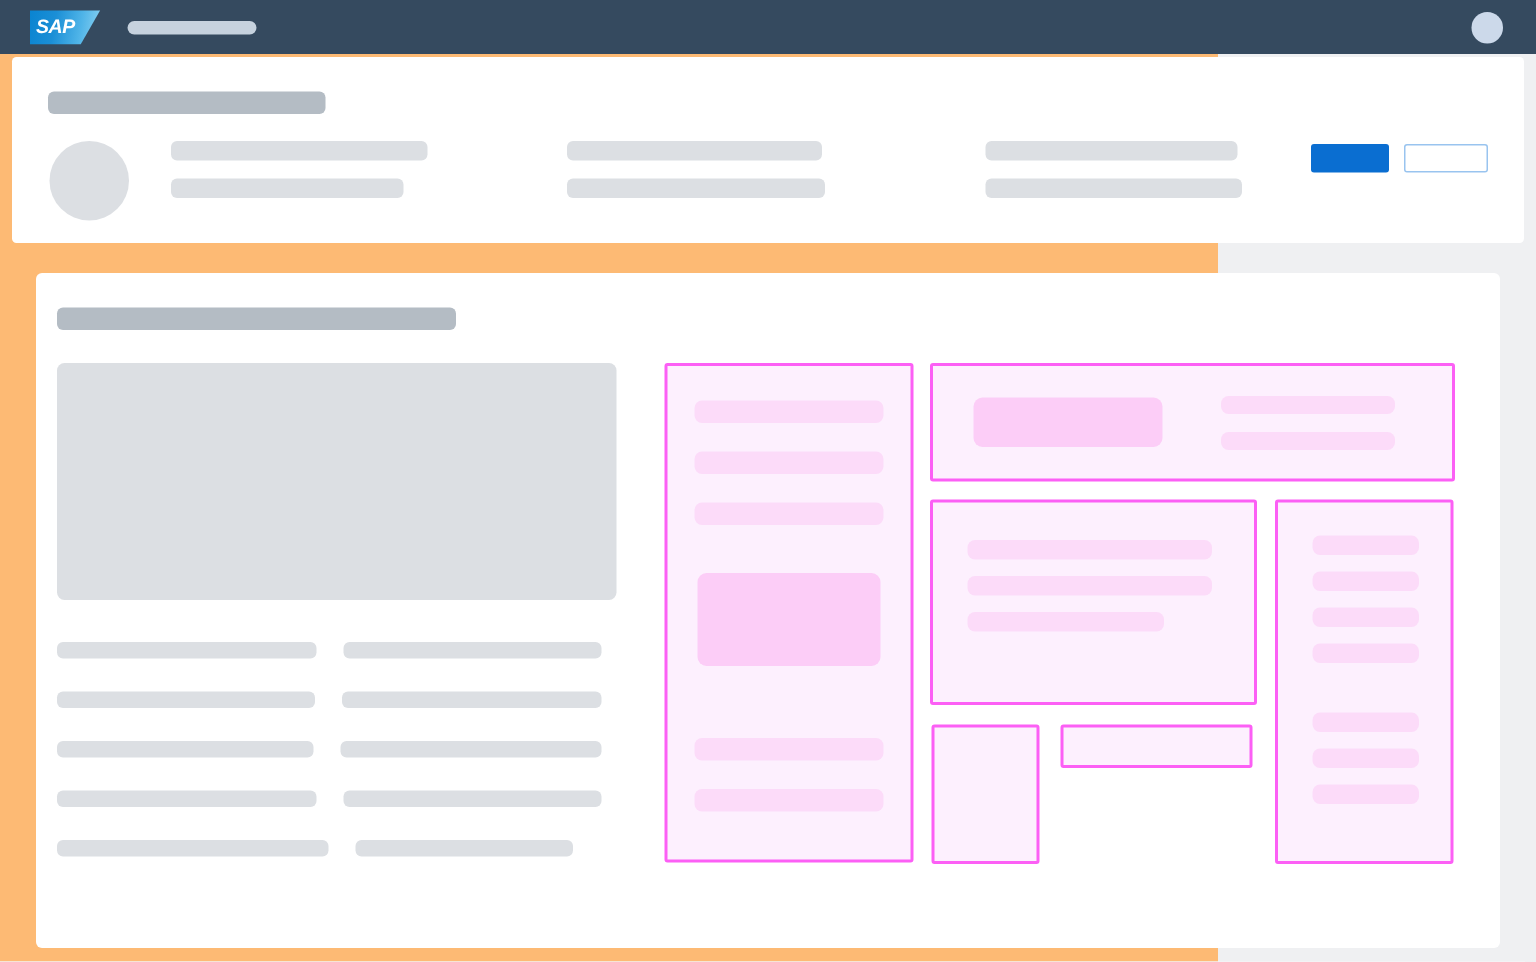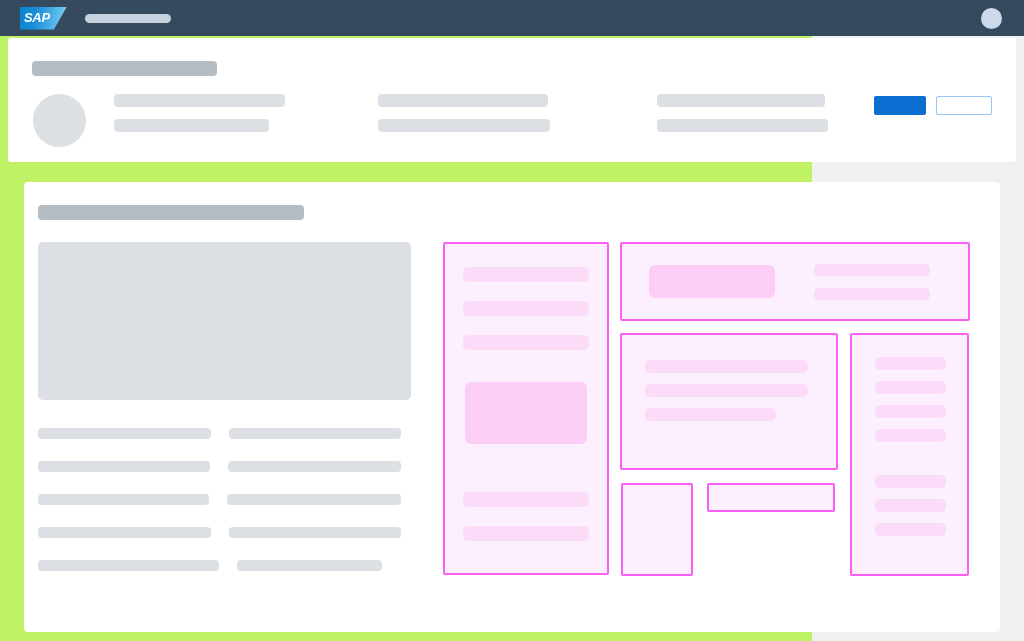--- a/index.html
+++ b/index.html
@@ -9,21 +9,21 @@
     height: 641px;
     overflow: hidden;
     font-family: "Liberation Sans", sans-serif;
     background: #eff0f2;
   }
 
   #app {
     position: relative;
     width: 812px;
     height: 641px;
-    background: #bef264;
+    background: #fdba74;
   }
 
   
   .shellbar {
     position: absolute;
     left: 0; top: 0;
     width: 1024px;
     height: 36px;
     background: #354a5f;
     display: flex;

